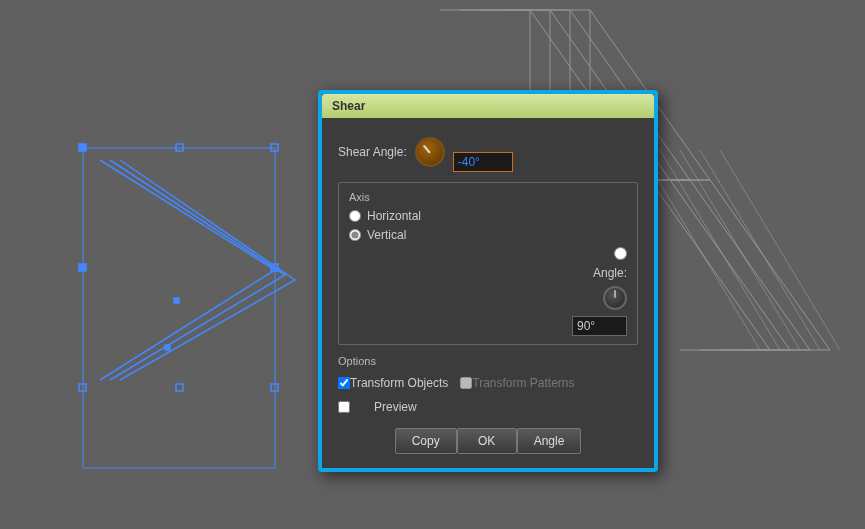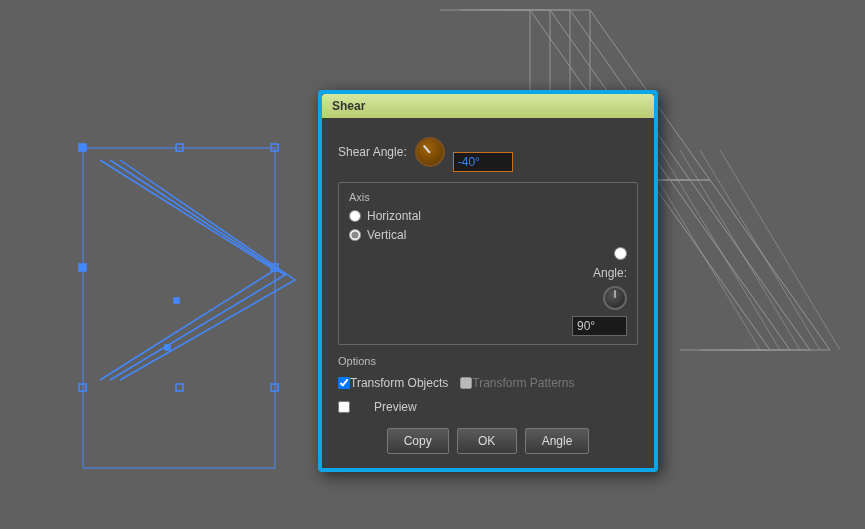--- a/index.html
+++ b/index.html
@@ -234,21 +234,20 @@
     }
 
     .preview-row input[type="checkbox"] {
       width: 12px;
       height: 12px;
     }
 
     
     .buttons-row {
       display: flex;
-      gap: 8px;
       justify-content: center;
       padding-top: 4px;
     }
 
     .btn {
       padding: 5px 16px;
       font-size: 12px;
       background: linear-gradient(to bottom, #5a5a5a, #3a3a3a);
       border: 1px solid #777;
       color: #ddd;

